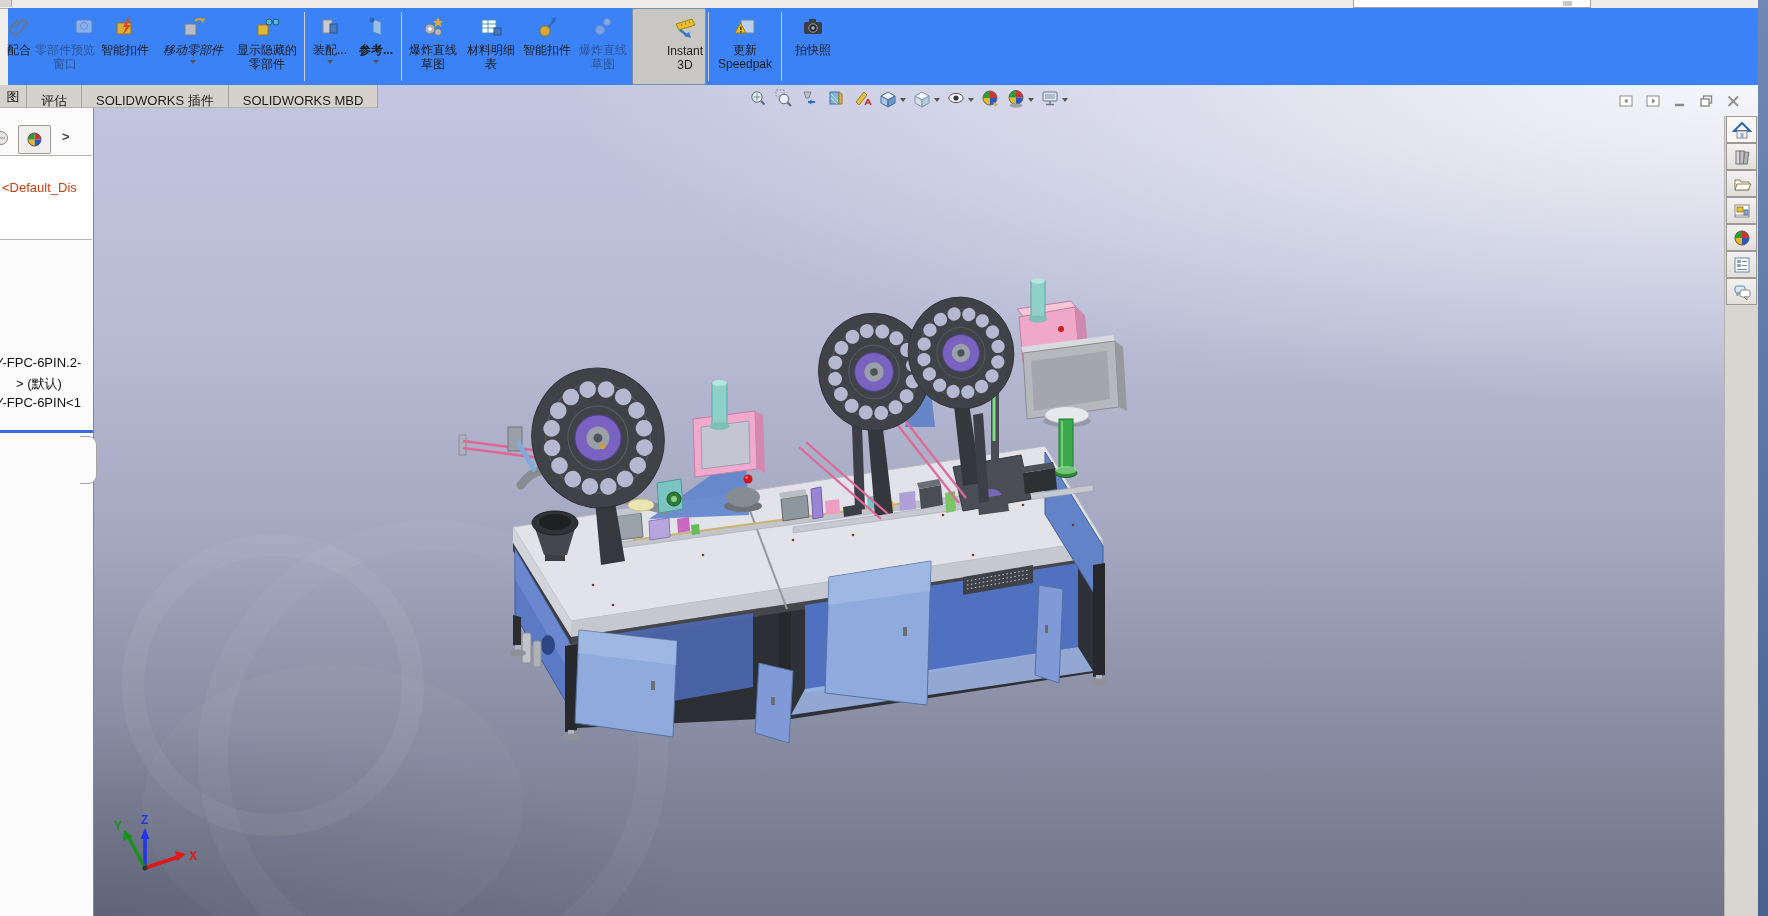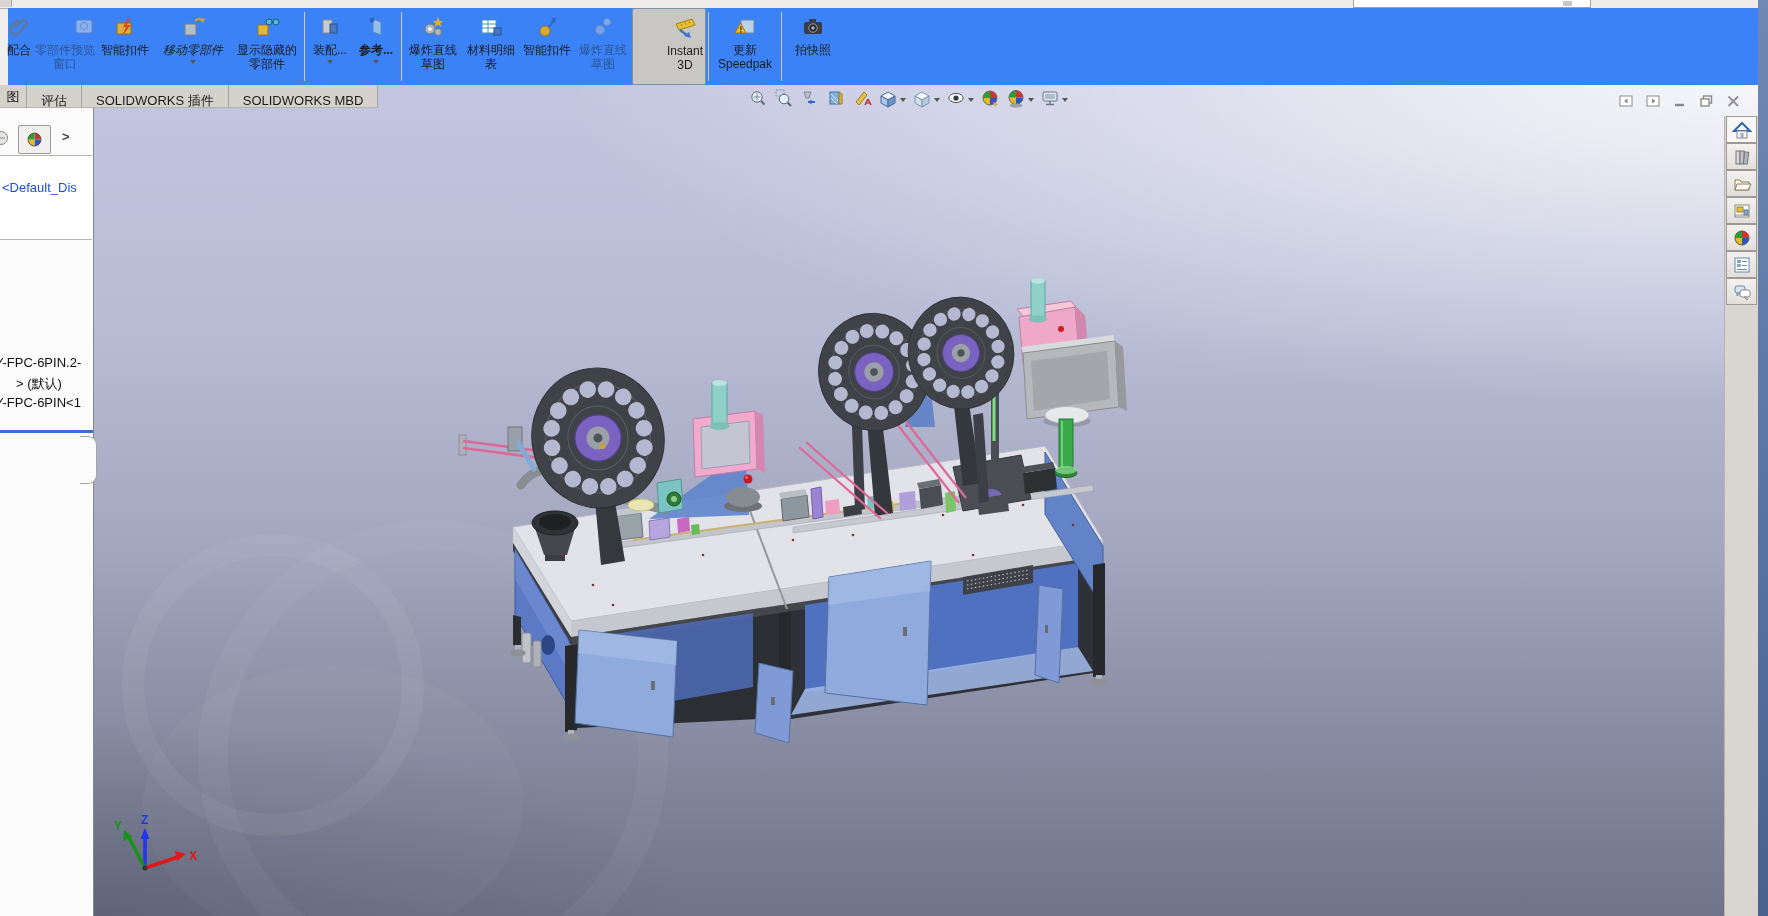--- a/index.html
+++ b/index.html
@@ -25,21 +25,21 @@
   .tab{background:#d5d2cc;border-right:1px solid #a8a5a0;border-bottom:1px solid #b5b2ae;
        font-size:13px;color:#1a1a1a;line-height:23px;text-align:center;white-space:nowrap;padding:4px 14px;box-sizing:border-box;}
   .tab.partial{padding:0 4px;width:27px;}
   
   #leftpanel{position:absolute;left:0;top:108px;bottom:0;width:93px;background:#fbfbfb;border-right:1px solid #8a8886;z-index:5;}
   #lp-tabs{position:absolute;left:0;top:17px;width:93px;height:28px;}
   #lp-partial-icon{position:absolute;left:-8px;top:4px;}
   #lp-dm-tab{position:absolute;left:18px;top:0;width:31px;height:27px;background:#f2f0ee;border:1px solid #9a9a96;border-radius:2px;display:flex;align-items:center;justify-content:center;}
   #lp-chevron{position:absolute;left:62px;top:4px;font-size:13px;font-weight:bold;color:#444;}
   #lp-box{position:absolute;left:0;top:47px;width:92px;height:83px;background:#fff;border-top:1px solid #b8b5b0;border-bottom:1px solid #b8b5b0;}
-  #lp-config{position:absolute;left:2px;top:24px;font-size:13px;color:#1d4ed8;white-space:nowrap;}
+  #lp-config{position:absolute;left:2px;top:24px;font-size:13px;color:#c2410c;white-space:nowrap;}
   .lp-tree{position:absolute;left:0;width:200px;font-size:13px;color:#111;white-space:nowrap;}
   #lp-line{position:absolute;left:0;top:322px;width:93px;height:3px;background:#3a6bd8;}
   #lp-flap{position:absolute;left:80px;top:436px;width:16px;height:46px;background:#fbfbfb;border:1px solid #a8a6a2;border-left:none;border-radius:0 9px 9px 0;z-index:7;}
   
   #viewport{position:absolute;left:93px;top:85px;right:10px;bottom:0;
     background:
       radial-gradient(130% 70% at 100% 0%, rgba(255,255,255,.85) 0%, rgba(255,255,255,0) 55%),
       radial-gradient(60% 40% at 0% 100%, rgba(40,42,58,.22), rgba(0,0,0,0) 60%),
       linear-gradient(to bottom,#c3c6e0 0%,#b7bbd4 30%,#a3a7bf 55%,#858aa0 80%,#6f7489 100%);}
   #machine{position:absolute;left:0;top:0;width:100%;height:100%;}

